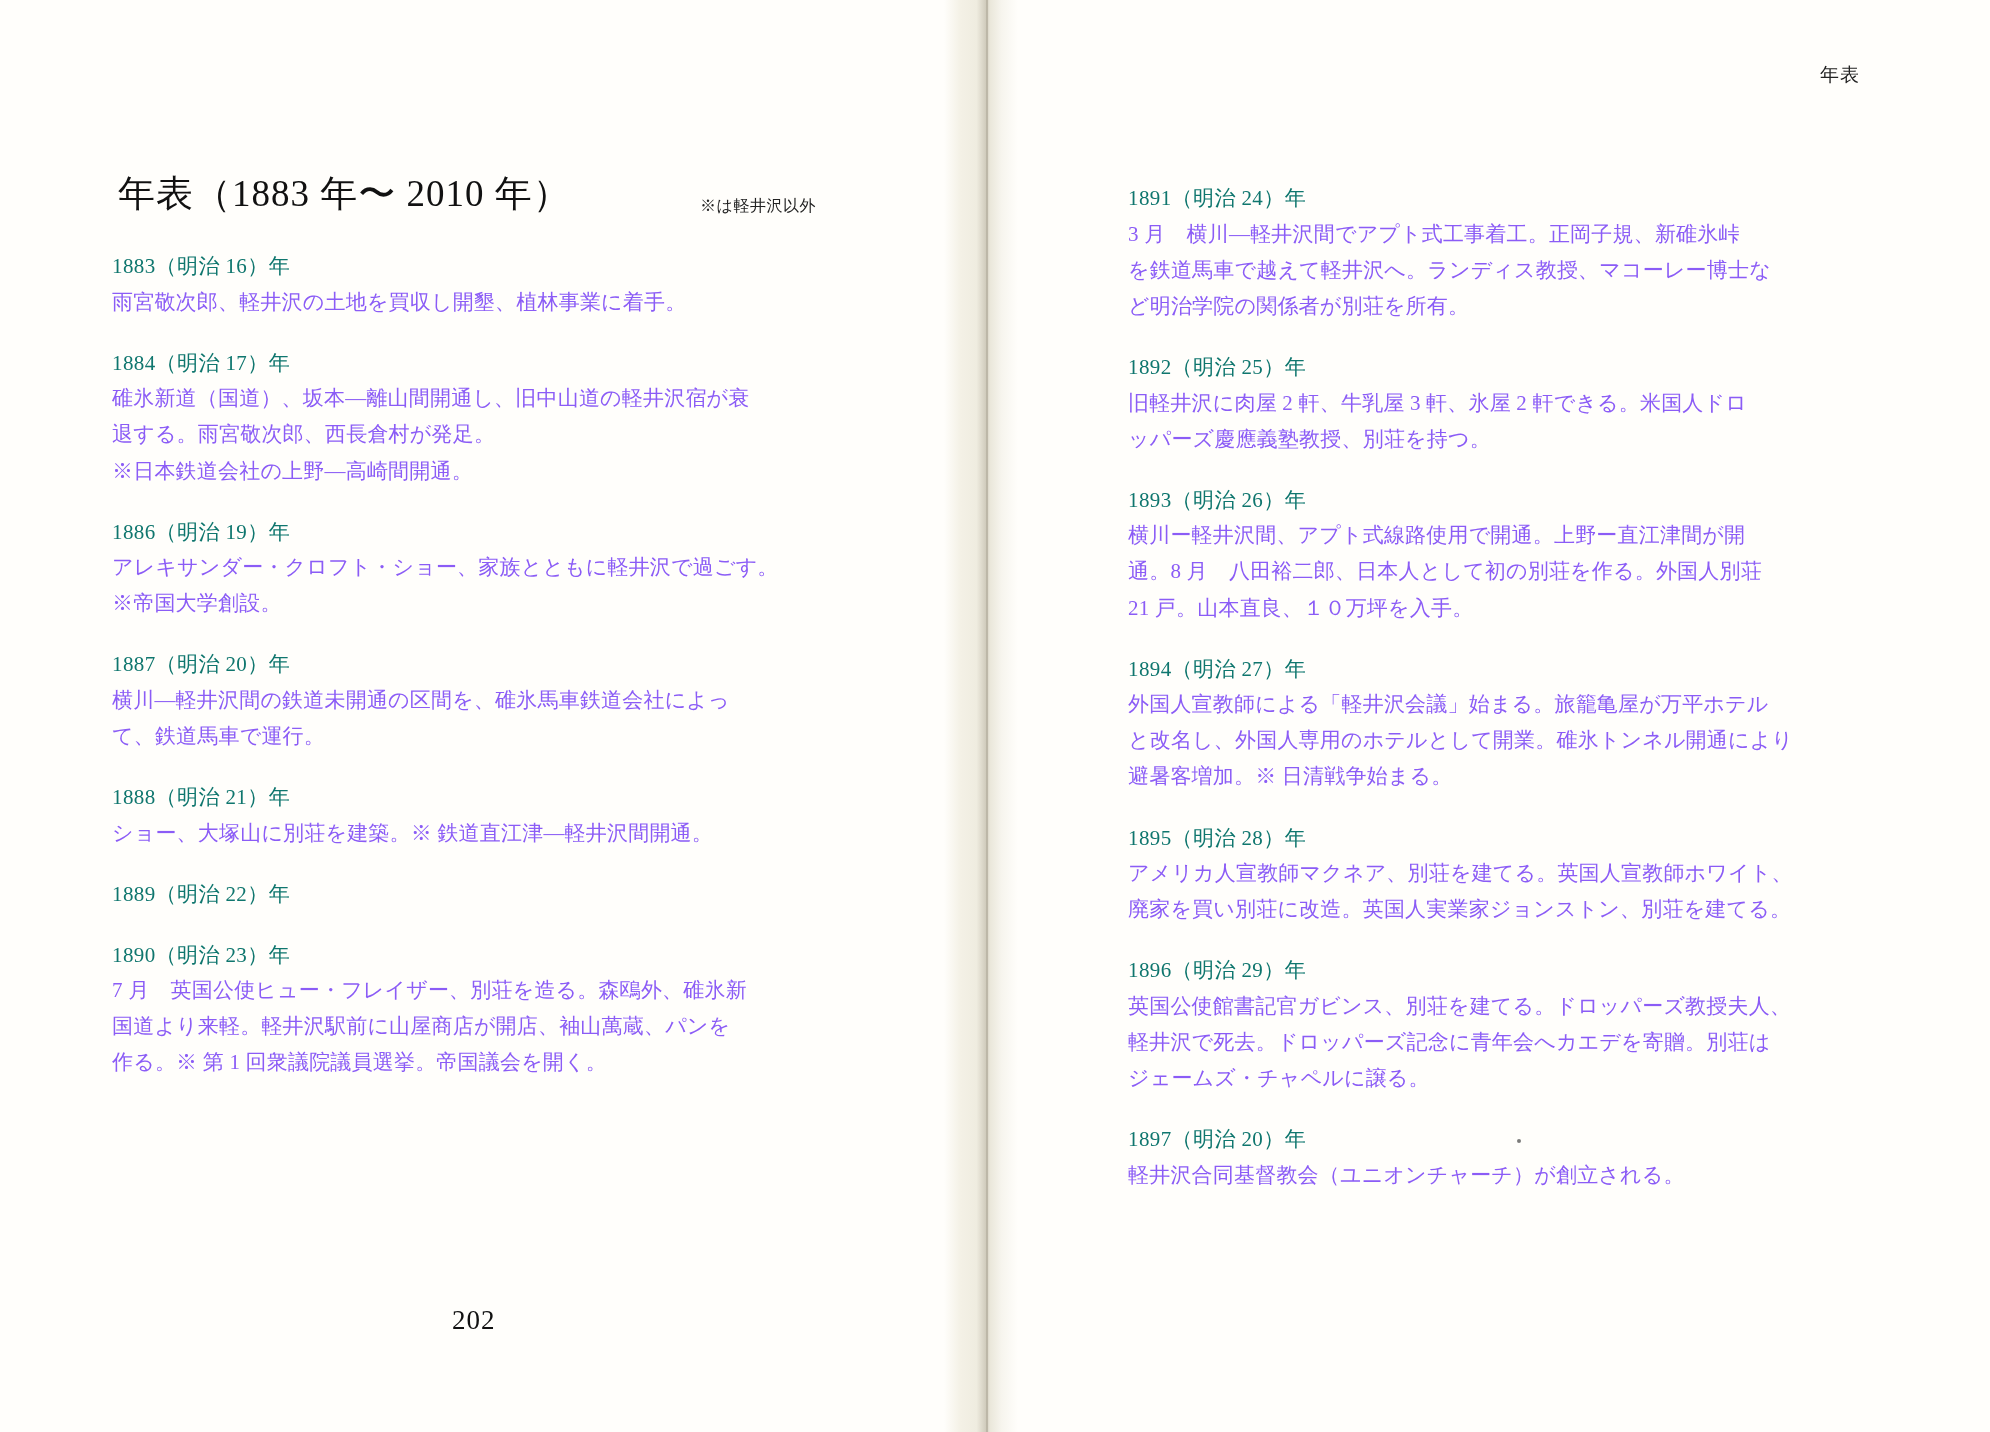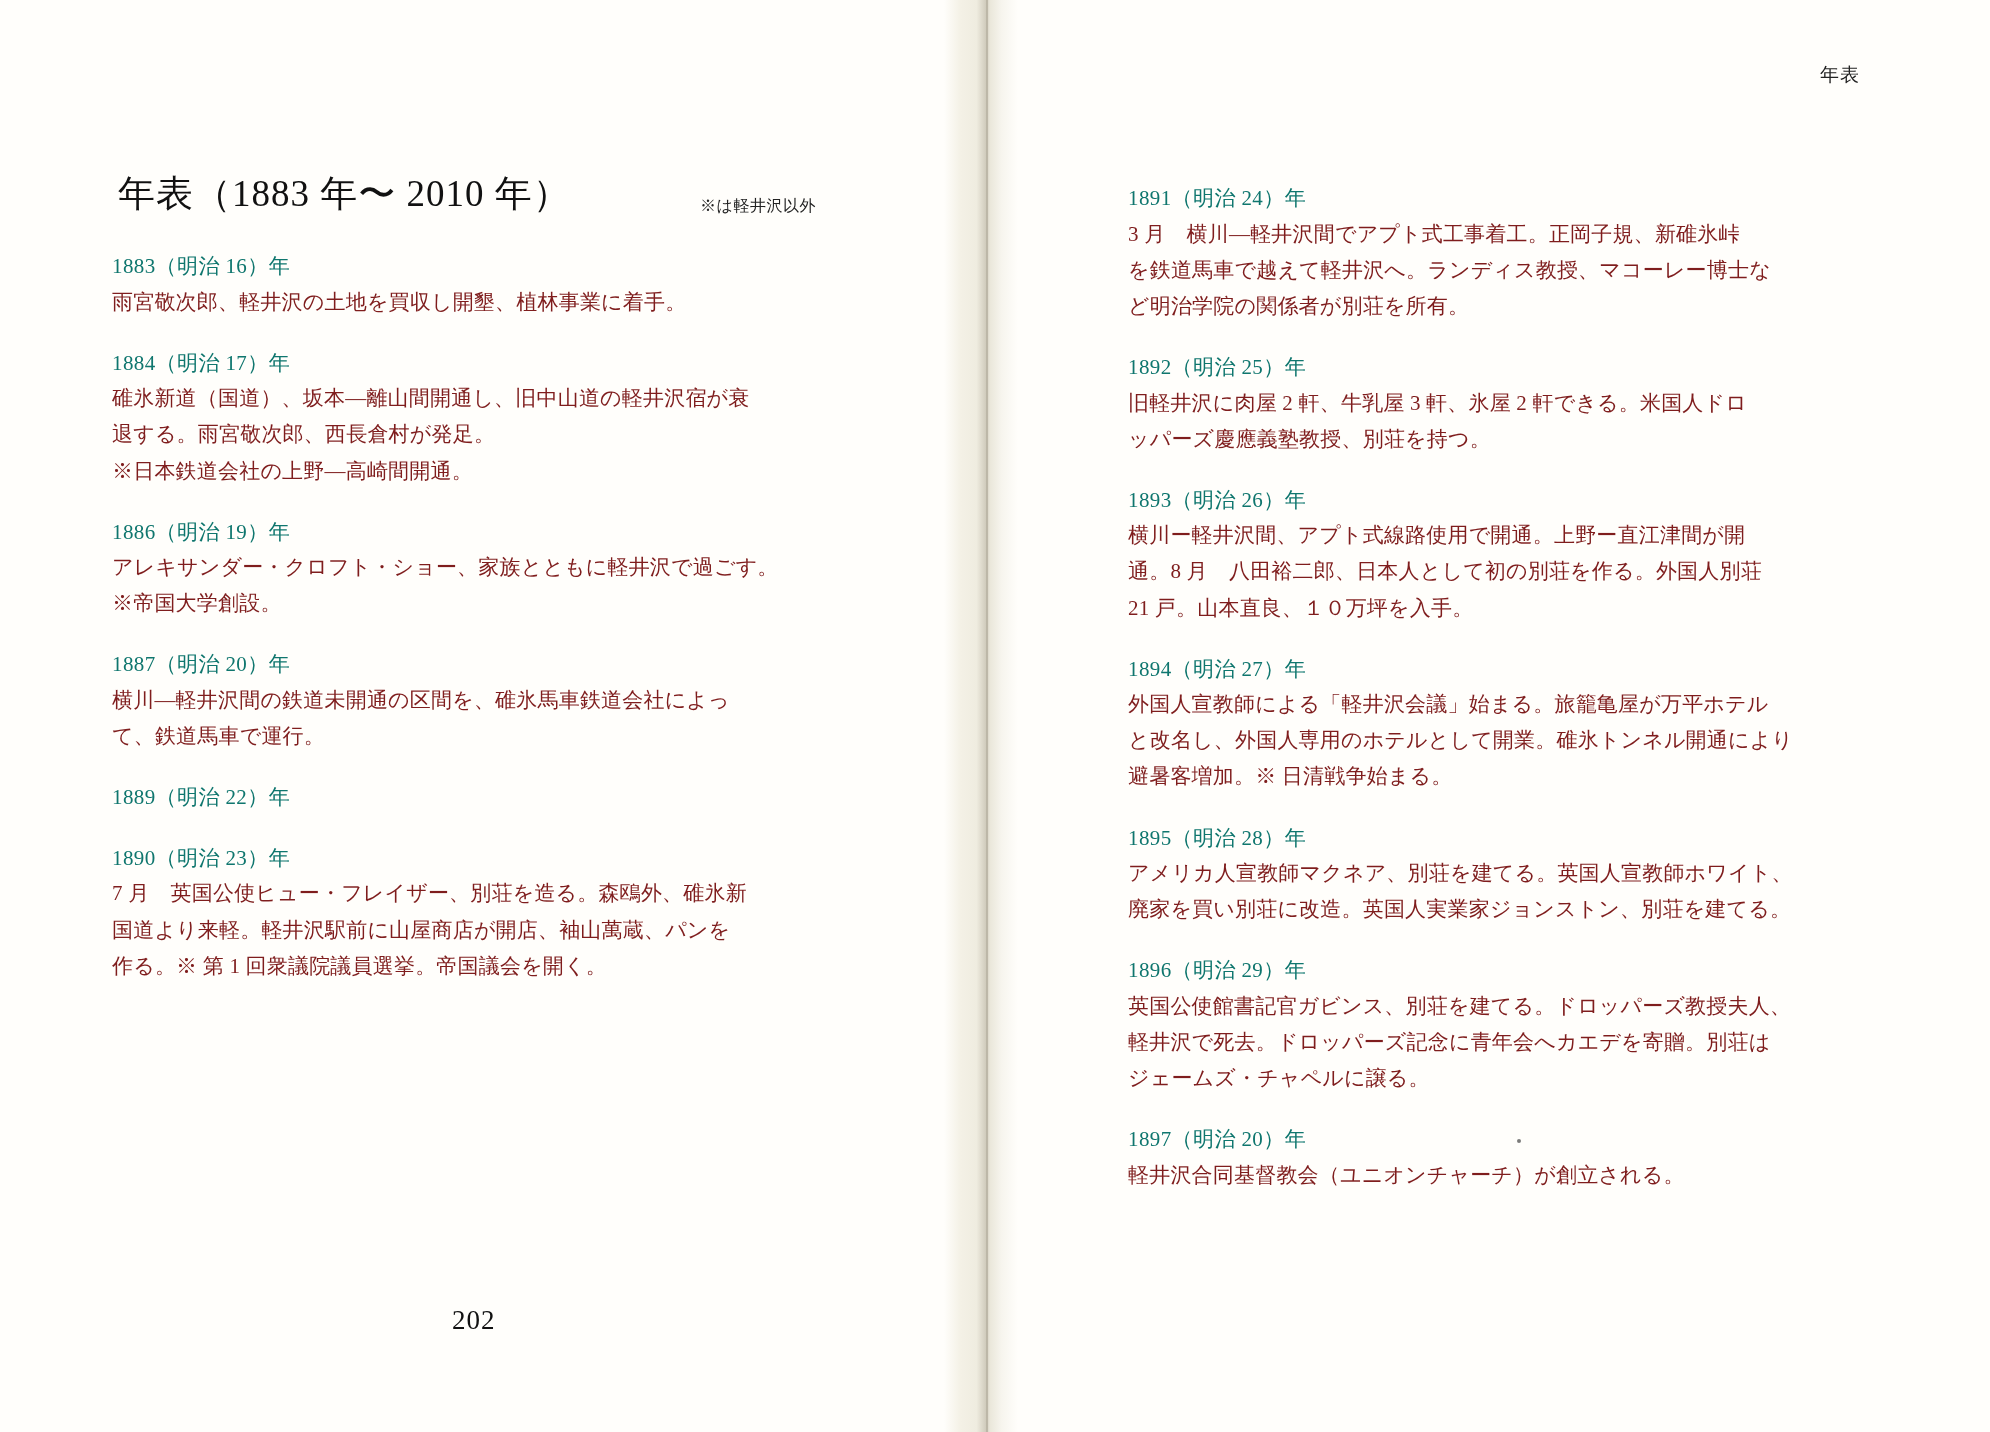--- a/index.html
+++ b/index.html
@@ -105,21 +105,21 @@
   .entry-year {
     font-size: 21px;
     line-height: 1.6;
     letter-spacing: .4px;
     color: #0f766e;
   }
   .entry-body {
     font-size: 21px;
     line-height: 1.72;
     letter-spacing: .2px;
-    color: #7f1d1d;
+    color: #8b5cf6;
     text-align: justify;
   }
   .entry-body .ln { display: block; }
 
   .folio {
     position: absolute;
     font-size: 27px;
     color: #111;
     letter-spacing: 1px;
   }
@@ -177,20 +177,26 @@
       </div>
 
       <div class="entry">
         <div class="entry-year">1887（明治 20）年</div>
         <div class="entry-body">
           <span class="ln">横川—軽井沢間の鉄道未開通の区間を、碓氷馬車鉄道会社によっ</span>
           <span class="ln">て、鉄道馬車で運行。</span>
         </div>
       </div>
 
+      <div class="entry">
+        <div class="entry-year">1888（明治 21）年</div>
+        <div class="entry-body">
+          <span class="ln">ショー、大塚山に別荘を建築。※ 鉄道直江津—軽井沢間開通。</span>
+        </div>
+      </div>
 
       <div class="entry">
         <div class="entry-year">1889（明治 22）年</div>
       </div>
 
       <div class="entry">
         <div class="entry-year">1890（明治 23）年</div>
         <div class="entry-body">
           <span class="ln">7 月　英国公使ヒュー・フレイザー、別荘を造る。森鴎外、碓氷新</span>
           <span class="ln">国道より来軽。軽井沢駅前に山屋商店が開店、袖山萬蔵、パンを</span>

